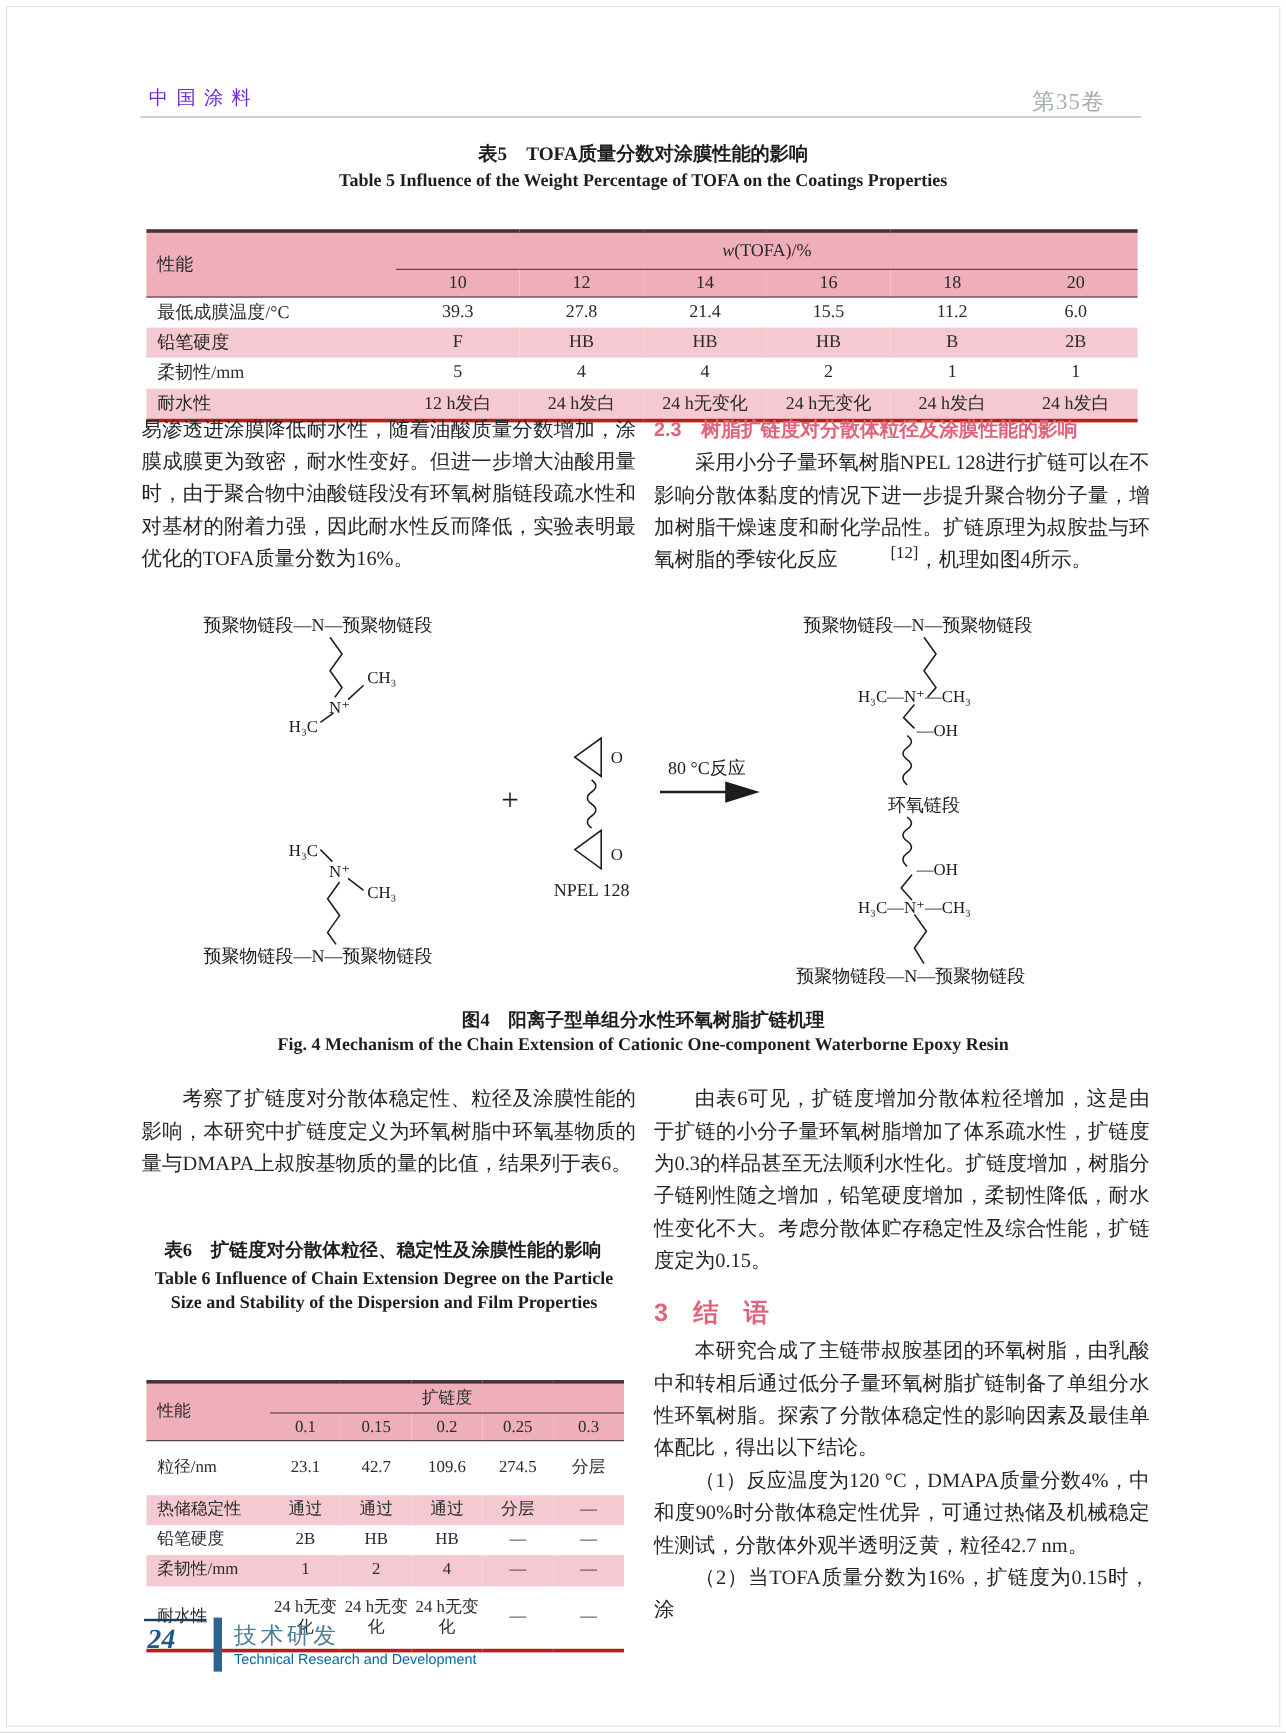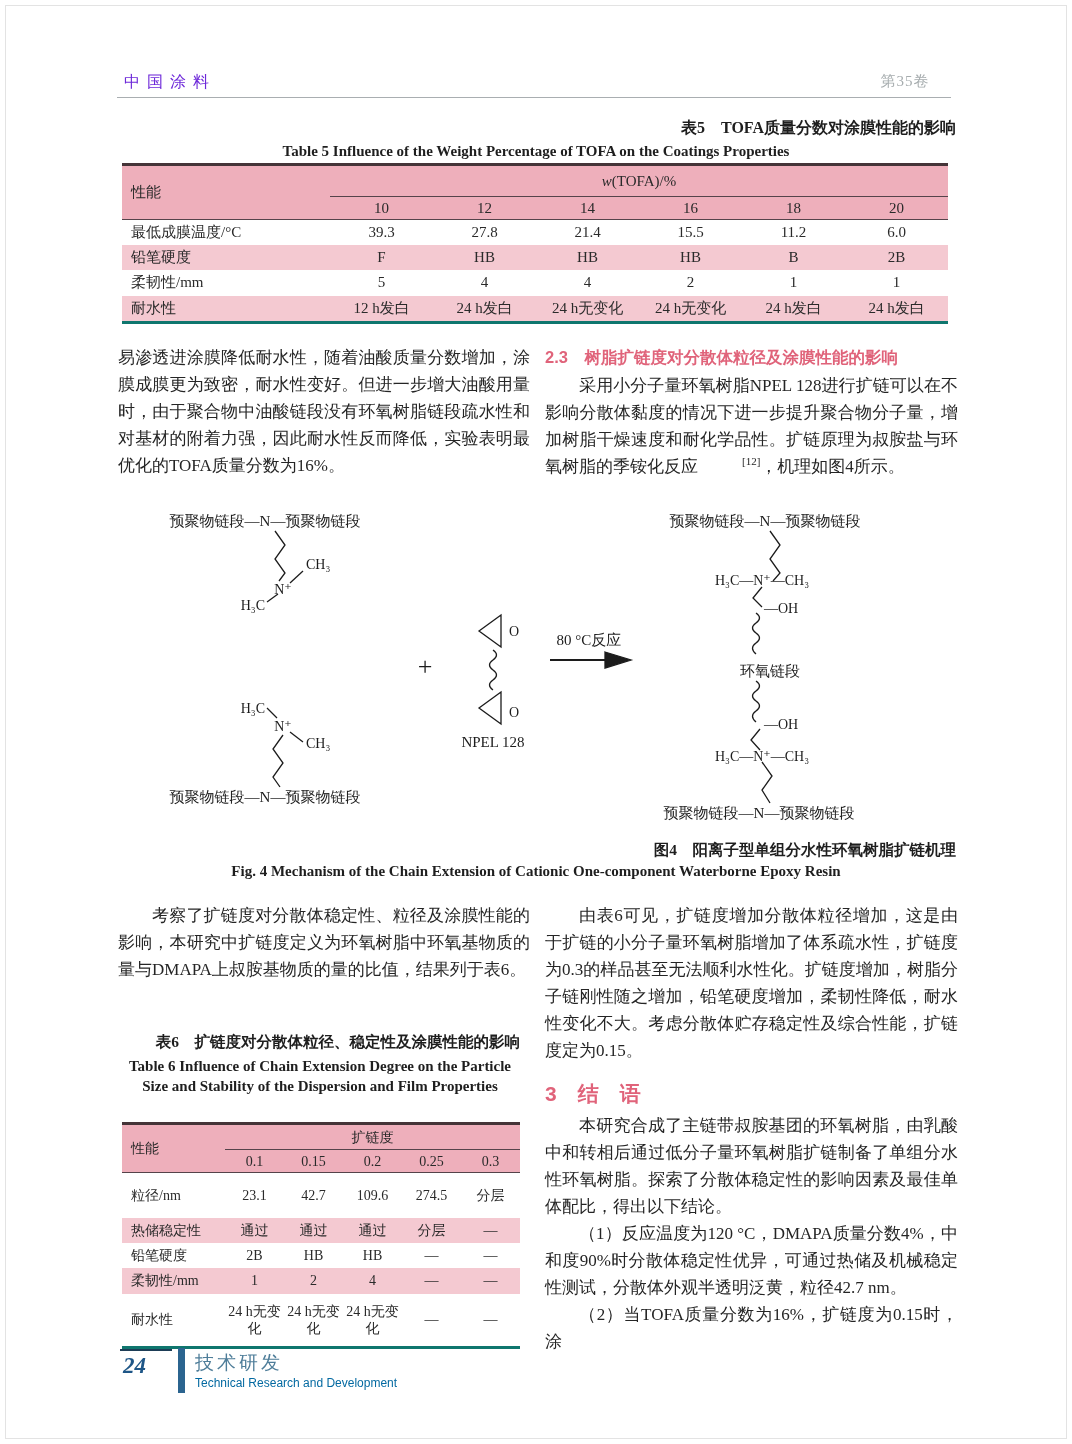--- a/index.html
+++ b/index.html
@@ -2,41 +2,41 @@
 <html><head>
 <meta charset="utf-8">
 <style>
   html,body{margin:0;padding:0;background:#888;}
   .page{position:relative;width:1072px;height:1444px;background:#ffffff;overflow:hidden;
         font-family:"Liberation Serif","DejaVu Serif",serif;color:#262626;}
   .edge{position:absolute;left:5px;top:5px;right:5px;bottom:5px;border:1px solid #e3e3e3;pointer-events:none;}
   .abs{position:absolute;}
   
   .jr{left:124px;top:72px;font-size:16px;color:#6d28d9;letter-spacing:7px;}
-  .vol{left:860px;top:72px;width:90px;text-align:center;font-size:15px;color:#a6acae;letter-spacing:1px;}
+  .vol{left:860px;top:72px;width:90px;text-align:left;font-size:19px;color:#a6acae;letter-spacing:1px;}
   .rule{left:117px;top:97px;width:834px;height:1px;background:#a9aeb1;}
   
-  .cap-zh{font-weight:bold;font-size:16px;text-align:right;color:#1e1e1e;}
+  .cap-zh{font-weight:bold;font-size:16px;text-align:center;color:#1e1e1e;}
   .cap-en{font-weight:bold;font-size:15px;text-align:center;color:#1e1e1e;}
   
   table.t{border-collapse:collapse;table-layout:fixed;
-          border-top:3px solid #453438;border-bottom:3px solid #0f766e;}
+          border-top:3px solid #453438;border-bottom:3px solid #b91c1c;margin-top:28px;}
   table.t td{text-align:center;vertical-align:middle;padding:0;font-size:15px;color:#2a2a2a;}
   table.t td.lbl{text-align:left;padding-left:9px;}
   tr.hrow{background:#eeafbb;}
   tr.pinkrow{background:#f4c9d1;}
   td.grp{border-bottom:1px solid #55434a;}
   tr.h2 td{border-bottom:1.5px solid #55434a;}
   td.lblspan{border-bottom:1.5px solid #55434a;}
   table.t6 td{font-size:14px;line-height:17px;}
   
   .par{font-size:17px;line-height:27px;text-align:justify;color:#252525;}
   .ind{text-indent:2em;}
   .sec{font-family:"Liberation Sans","DejaVu Sans",sans-serif;font-weight:bold;color:#e0637a;}
-  .sup{font-size:11px;vertical-align:super;line-height:0;padding-left:44px;}
+  .sup{font-size:14px;vertical-align:super;line-height:0;padding-left:44px;}
   
   svg text{font-family:"Liberation Serif","DejaVu Serif",serif;fill:#1c1c1c;}
   
   .f-line{left:120px;top:1349px;width:52px;height:2px;background:#1d3d56;}
   .f-num{left:123px;top:1353px;font-size:23px;font-style:italic;font-weight:bold;color:#1e5687;}
   .f-bar{left:178px;top:1348px;width:7px;height:45px;background:#2b648f;}
   .f-zh{left:195px;top:1350px;font-size:19px;color:#4e7d99;letter-spacing:3px;}
   .f-en{left:195px;top:1376px;font-size:12px;color:#0369a1;font-family:"Liberation Sans","DejaVu Sans",sans-serif;}
 </style>
 </head>

